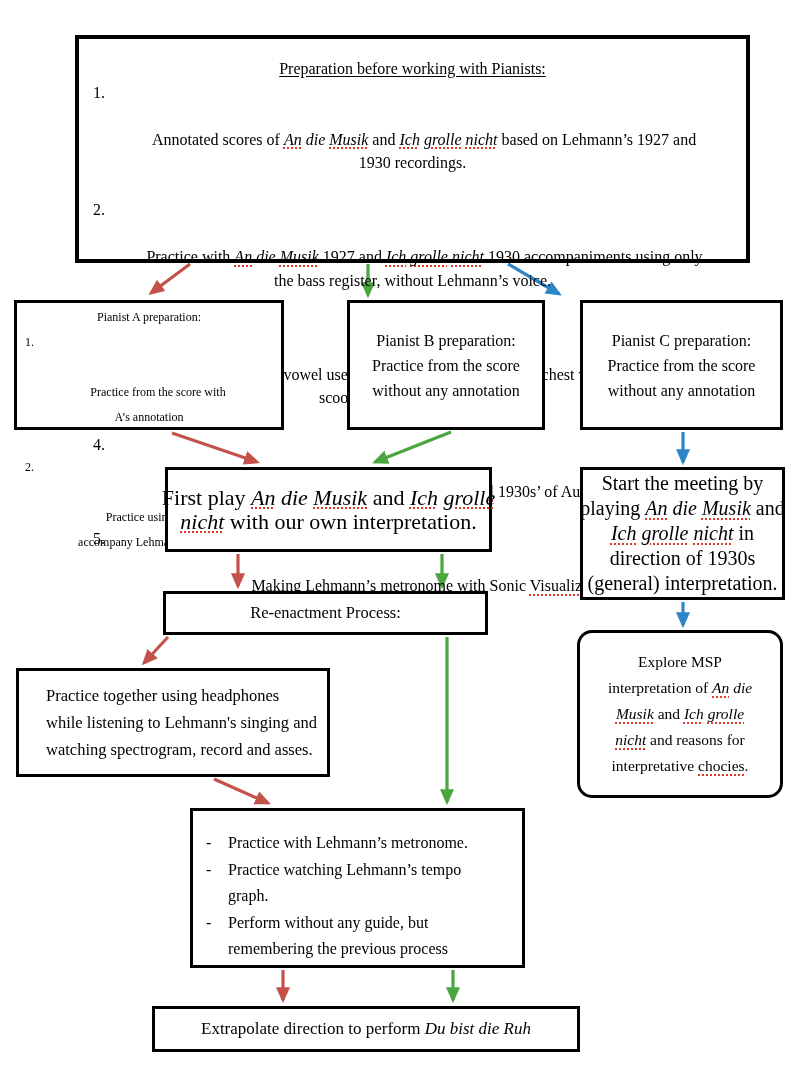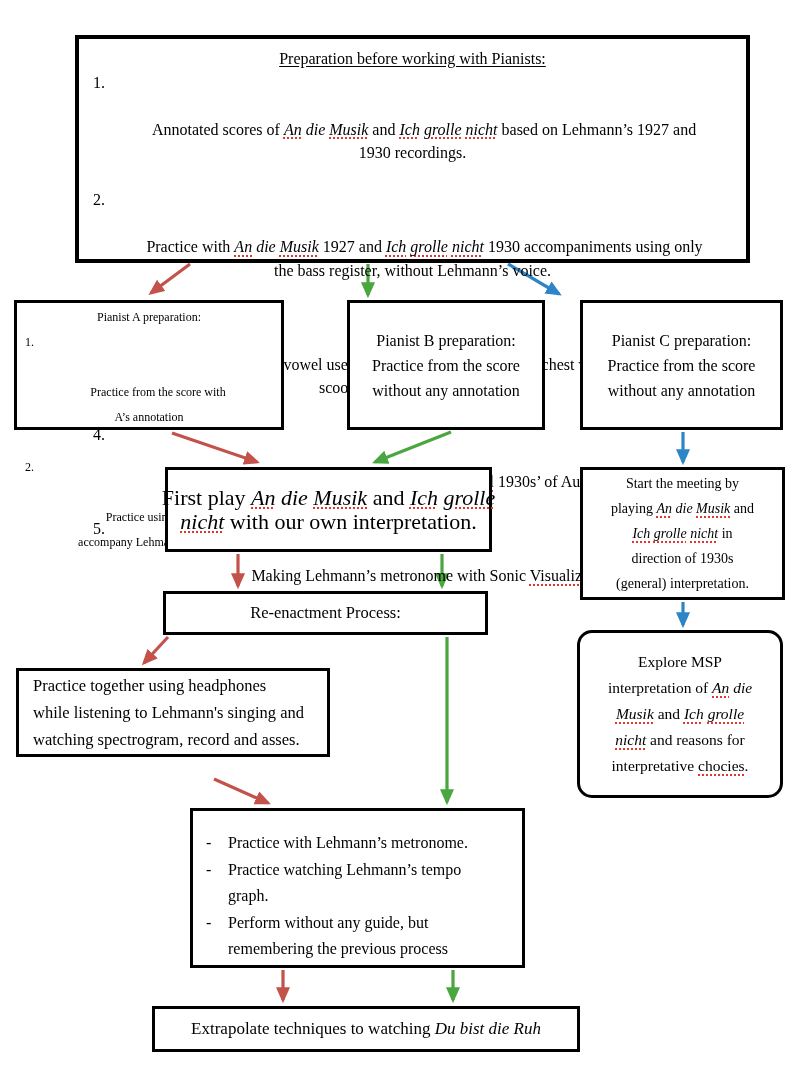--- a/index.html
+++ b/index.html
@@ -13,39 +13,39 @@
   .center { justify-content:center; align-items:center; text-align:center; }
   .txt { white-space:pre; }
   .it { font-style:italic;margin-top:33px; }
   .ul { text-decoration:underline; text-underline-offset:2px; }
   .sq { text-decoration-line:underline; text-decoration-style:dotted;
         text-decoration-color:var(--squiggle,#e0362b); text-decoration-thickness:2px;
         text-underline-offset:3px; }
 
   
   #prep { left:75px; top:35px; width:675px; height:228px; border-width:4px;
-          font-size:16px; line-height:23.5px; padding-top:8px; }
+          font-size:16px; line-height:23.5px; padding-top:18px; }
   #prep .ptitle { text-align:center; white-space:pre; }
   .pitem { position:relative; text-align:center; white-space:pre; }
   .pnum { position:absolute; left:14px; top:0; }
 
   
   #pianist-a { left:14px; top:300px; width:270px; height:130px;
                font-size:12px; line-height:25px; padding-top:2px; }
   #pianist-a .ptitle { text-align:center; white-space:pre; }
   #pianist-a .pnum { left:8px; }
   #pianist-b { left:347px; top:300px; width:198px; height:130px; font-size:16px; line-height:25px; }
   #pianist-c { left:580px; top:300px; width:203px; height:130px; font-size:16px; line-height:25px; }
 
   #first-play { left:165px; top:467px; width:327px; height:85px; font-size:22px; line-height:24px; }
   #reenactment { left:163px; top:591px; width:325px; height:44px; font-size:16.5px; }
-  #start-meeting { left:580px; top:467px; width:205px; height:133px; font-size:14px; line-height:25px; }
+  #start-meeting { left:580px; top:467px; width:205px; height:133px; font-size:20px; line-height:25px; }
   #explore { left:577px; top:630px; width:206px; height:168px; font-size:15.5px; line-height:26px;border-radius:15px; }
-  #practice-together { left:16px; top:668px; width:314px; height:89px;
-                       font-size:16.5px; line-height:27px; justify-content:center; padding-left:14px; }
+  #practice-together { left:16px; top:668px; width:314px; height:109px;
+                       font-size:16.5px; line-height:27px; justify-content:center; padding-left:27px; }
   #guided-practice { left:190px; top:808px; width:335px; height:160px;
                      font-size:16px; line-height:26.5px; padding:19px 0 0 13px; }
   .drow { display:flex; }
   .dash { width:22px; flex:none; }
   #extrapolate { left:152px; top:1006px; width:428px; height:46px; font-size:17px; }
 </style>
 </head>
 <body>
 
 <div id="canvas">
@@ -173,16 +173,16 @@
 graph.</span></span>
     </div>
     <div class="drow">
       <span class="dash">-</span>
       <span class="txt"><span>Perform without any guide, but
 remembering the previous process</span></span>
     </div>
   </div>
 
   <div class="fbox center" id="extrapolate">
-    <div class="txt"><span>Extrapolate techniques to watching </span><span class="it">Du bist die Ruh</span></div>
+    <div class="txt"><span>Extrapolate direction to perform </span><span class="it">Du bist die Ruh</span></div>
   </div>
 
 </div>
 
 </body></html>

